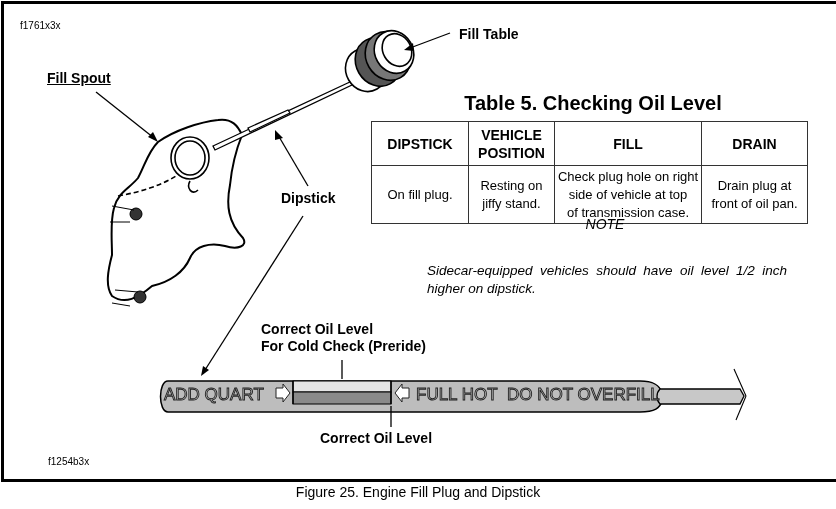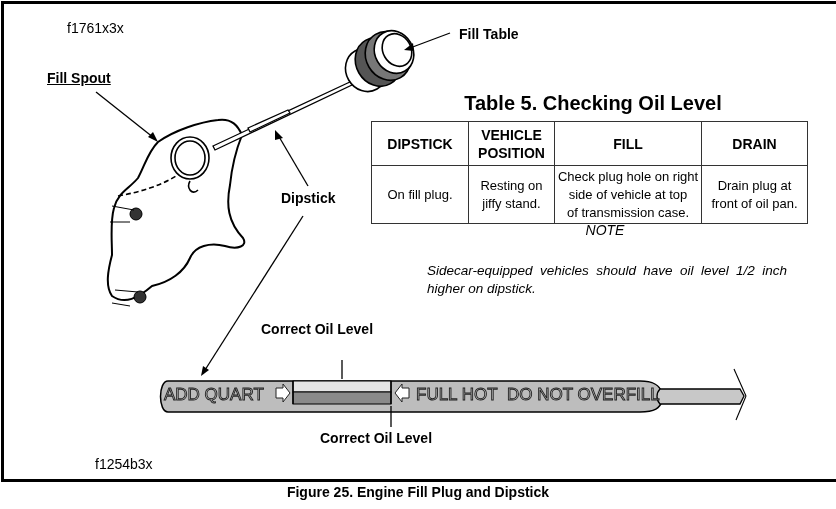--- a/index.html
+++ b/index.html
@@ -1,36 +1,36 @@
 <!DOCTYPE html>
 <html><head>
 <meta charset="utf-8">
 <style>
   html, body { margin:0; padding:0; background:#ffffff; }
   body { width:836px; height:509px; position:relative; overflow:hidden;
          font-family:"Liberation Sans", sans-serif; color:#000; }
   .frame { position:absolute; left:1px; top:1px; width:840px; height:475px;
            border-left:3px solid #000; border-top:3px solid #000; border-bottom:3px solid #000; box-sizing:content-box; }
-  .fig-id { position:absolute; font-size:14px;margin-left:47px; }
+  .fig-id { position:absolute; font-size:10px; }
   .label { position:absolute; font-weight:bold; font-size:14px; line-height:17px; white-space:nowrap; }
   svg.art { position:absolute; left:0; top:0; }
   .table-title { position:absolute; left:370px; top:92px; width:446px; text-align:center;
                  font-weight:bold; font-size:20px; }
   table.oil { position:absolute; left:371px; top:121px; border-collapse:collapse; }
   table.oil th, table.oil td { border:1px solid #333; text-align:center; padding:0 2px; }
   table.oil th { font-size:14px; font-weight:bold; height:43px; line-height:18px; }
   table.oil td { font-size:13px; height:57px; line-height:18px; }
-  .note-title { position:absolute; left:560px; top:222px; width:90px; text-align:center;
+  .note-title { position:absolute; left:560px; top:216px; width:90px; text-align:center;
                 font-style:italic; font-size:14px; }
   .note-body { position:absolute; left:427px; top:262px; width:360px; font-style:italic;
                font-size:13.5px; line-height:18px; text-align:justify; }
   .stick-text { font-family:"Liberation Sans", sans-serif; font-size:17px; fill:#bdbdbd;
                 stroke:#222; stroke-width:0.9; }
   .caption { position:absolute; left:0; top:484px; width:836px; text-align:center;
-             font-weight:bold; font-size:14px; }
+             font-weight:normal; font-size:14px; }
 </style>
 </head>
 <body>
 
 <div class="frame"></div>
 
 <div class="fig-id" style="left:20px;top:20px;">f1761x3x</div>
 <div class="fig-id" style="left:20px;top:456px;padding-left:28px;">f1254b3x</div>
 
 <svg class="art" width="836" height="480" viewBox="0 0 836 480">
@@ -97,20 +97,21 @@
     <line x1="391" y1="406" x2="391" y2="427" stroke="#000" stroke-width="1.3"></line>
   </g>
 </svg>
 
 <div class="label" style="left:47px;top:70px;text-decoration:underline;">Fill Spout</div>
 <div class="label" style="left:459px;top:26px;">Fill Table</div>
 <div class="label" style="left:281px;top:190px;">Dipstick</div>
 
 <div class="label" style="left:261px;top:321px;">
   <div>Correct Oil Level</div>
+  <div>For Cold Check (Preride)</div>
 </div>
 <div class="label" style="left:320px;top:430px;">
   <div>Correct Oil Level</div>
 </div>
 
 <div class="table-title">Table 5. Checking Oil Level</div>
 <table class="oil">
   <thead>
     <tr>
       <th style="width:92px">

